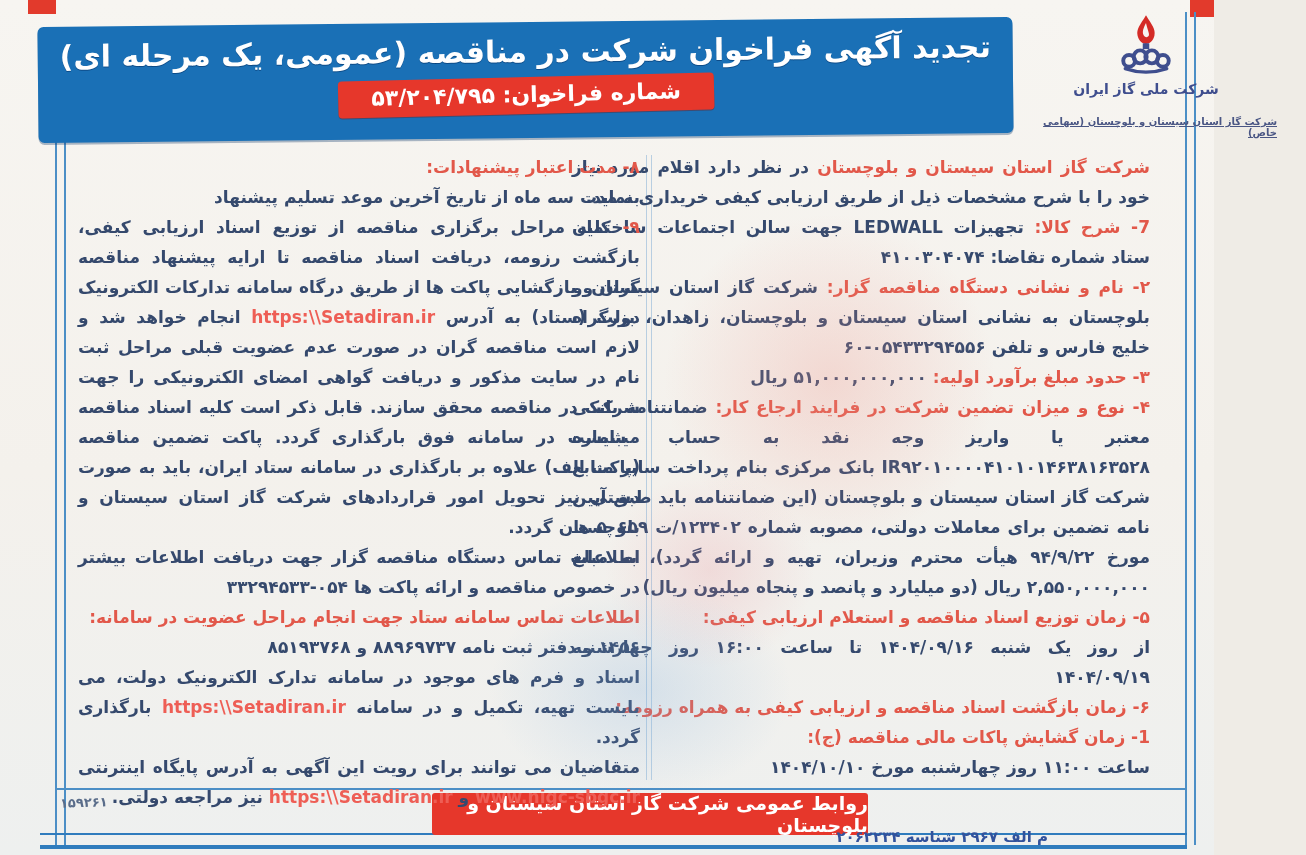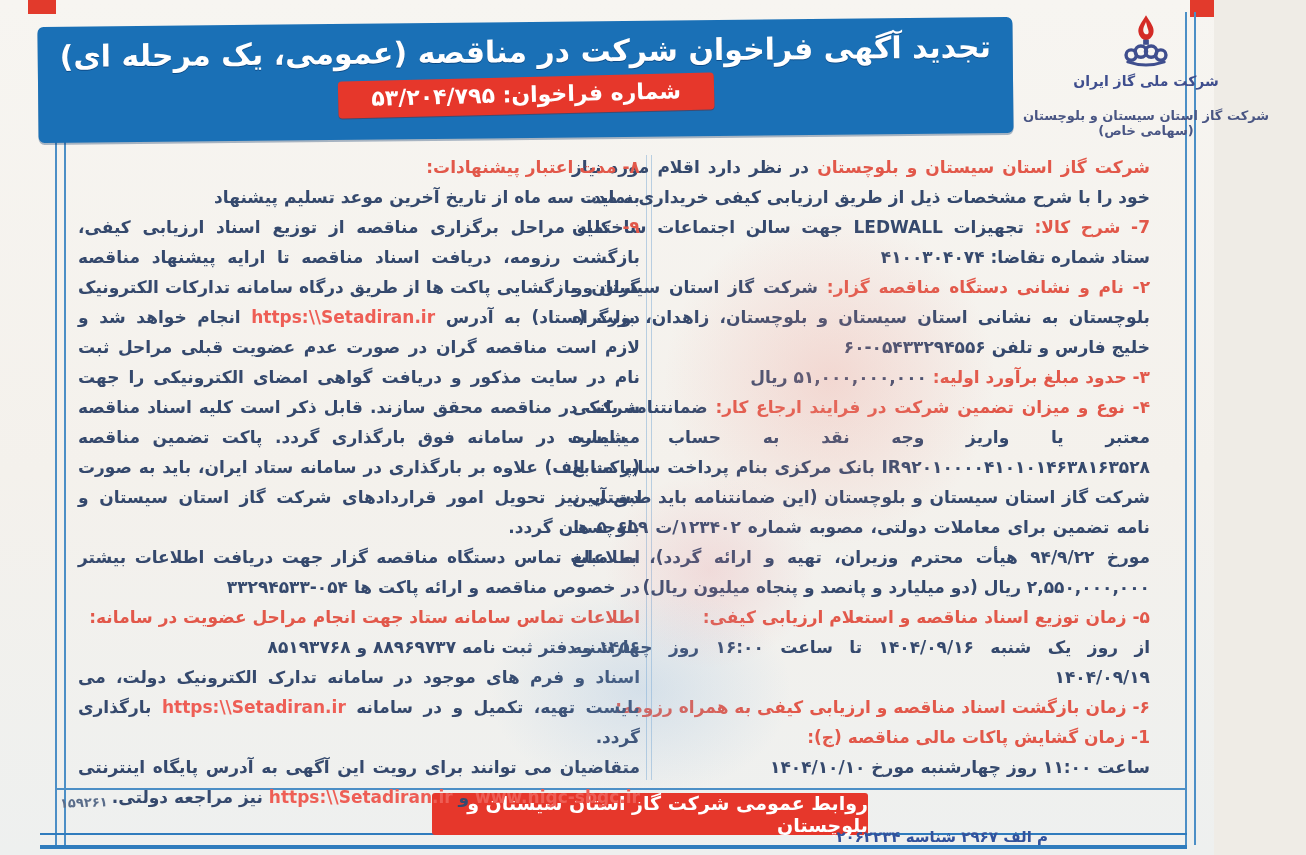--- a/index.html
+++ b/index.html
@@ -37,25 +37,25 @@
     text-shadow:0 1px 0 rgba(0,40,90,.5);
   }
   .call-number{
     margin-top:8px;background:#e6372b;color:#fff;border-radius:4px;
     min-width:340px;padding:5px 18px 7px;text-align:center;
     font-weight:bold;font-size:22px;direction:rtl;transform:rotate(-.8deg);
     box-shadow:0 1px 0 rgba(120,20,10,.4);
   }
   .logo-block{
     position:absolute;left:1015px;top:14px;width:262px;height:124px;
-    display:flex;flex-direction:column;align-items:center;text-align:center;
+    display:flex;flex-direction:column;align-items:center;
   }
   .logo-art{width:92px;height:74px;}
   .logo-line1{color:#3f4e8e;font-weight:bold;font-size:14px;direction:rtl;margin-top:2px;}
-  .logo-line2{color:#4a5684;font-weight:bold;font-size:13px;direction:rtl;margin-top:19px;}
+  .logo-line2{color:#4a5684;font-weight:bold;font-size:10px;direction:rtl;margin-top:19px;text-decoration:underline;}
   
   .col{position:absolute;top:152px;direction:rtl;color:#35496d;
     font-size:17px;line-height:30px;font-weight:700;text-align:justify;z-index:2;}
   .col p{margin:0;}
   .col-right{right:64px;width:578px;}
   .col-left{left:78px;width:562px;}
   .seg-red{color:#e2584a;}
   .seg-blue{color:#35496d;}
   .seg-link{color:#ee5e55;}
   

